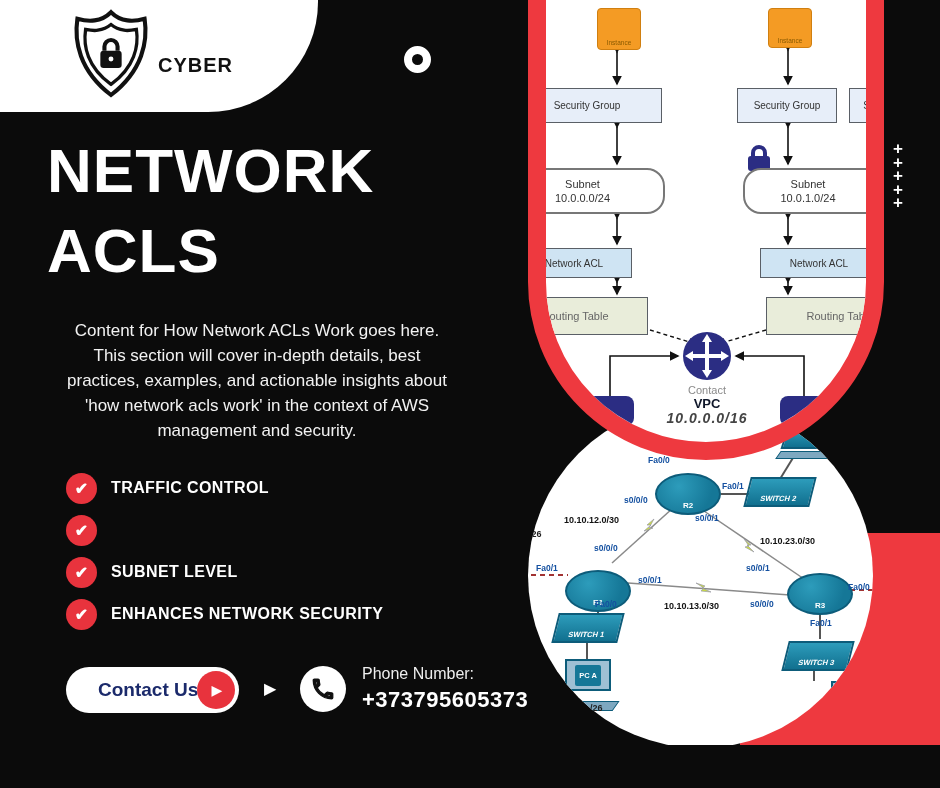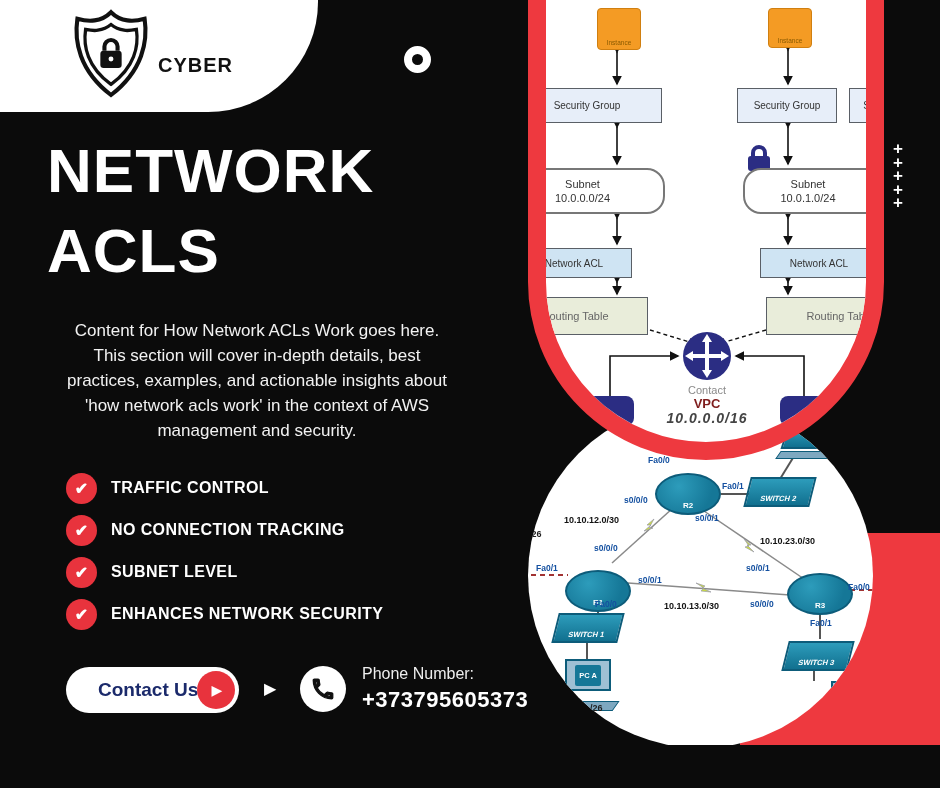--- a/index.html
+++ b/index.html
@@ -93,21 +93,20 @@
     <div>ACLS</div>
   </div>
   <div class="abs desc">Content for How Network ACLs Work goes here. This section will cover in-depth details, best practices, examples, and actionable insights about 'how network acls work' in the context of AWS management and security.</div>
 
   <div class="abs feat-row" style="top:472px;">
     <span class="feat-check">✔</span>
     <span class="feat-label">TRAFFIC CONTROL</span>
   </div>
   <div class="abs feat-row" style="top:514px;">
     <span class="feat-check">✔</span>
-    <span class="feat-label">NO CONNECTION TRACKING</span>
   </div>
   <div class="abs feat-row" style="top:556px;">
     <span class="feat-check">✔</span>
     <span class="feat-label">SUBNET LEVEL</span>
   </div>
   <div class="abs feat-row" style="top:598px;">
     <span class="feat-check">✔</span>
     <span class="feat-label">ENHANCES NETWORK SECURITY</span>
   </div>
 
@@ -277,21 +276,21 @@
       <div class="aws-box rt" style="left:220px;top:359px;width:148px;height:38px;">
         <span>Routing Table</span>
         </div>
 
       <svg class="abs" style="left:135px;top:392px;" width="52" height="52" viewBox="0 0 52 52">
         <circle cx="26" cy="26" r="24" fill="#2b2d83"></circle>
         <path d="M26,26 L26,9  M26,26 L26,43 M26,26 L9,26 M26,26 L43,26" stroke="#fff" stroke-width="4"></path>
         <path d="M26,4 L31,12 L21,12 Z M26,48 L31,40 L21,40 Z M4,26 L12,21 L12,31 Z M48,26 L40,21 L40,31 Z" fill="#fff"></path>
       </svg>
       <div class="aws-txt" style="left:120px;top:446px;width:82px;font-size:11px;color:#8a8a8a;">Contact</div>
-      <div class="aws-txt" style="left:120px;top:458px;width:82px;font-size:13px;font-weight:bold;color:#7f1d1d;">VPC</div>
+      <div class="aws-txt" style="left:120px;top:458px;width:82px;font-size:13px;font-weight:bold;color:#0f172a;">VPC</div>
       <div class="aws-txt" style="left:100px;top:472px;width:122px;font-size:14px;font-weight:bold;color:#444;letter-spacing:1px;font-style:italic;">10.0.0.0/16</div>
 
       <div class="gateway" style="left:40px;top:458px;width:48px;height:30px;"></div>
       <div class="gateway" style="left:234px;top:458px;width:48px;height:30px;"></div>
     </div>
   </div>
 
   <div class="abs bottom-strip"></div>
 </div>
 

